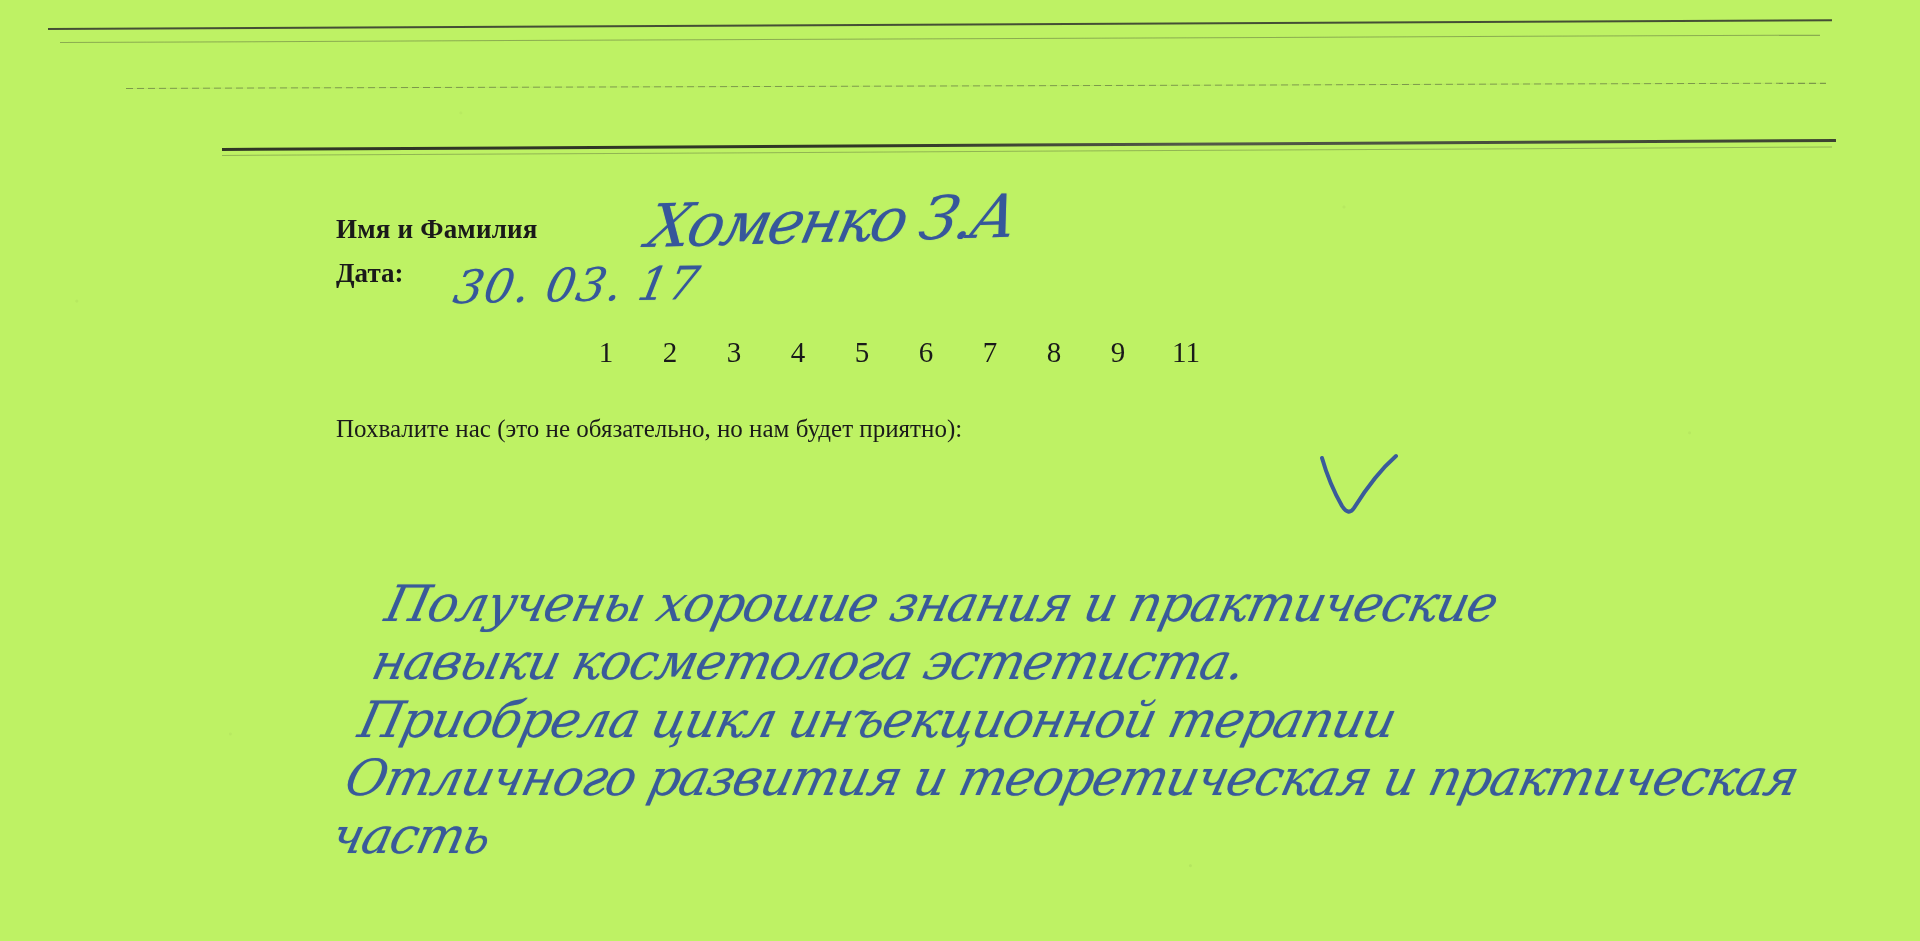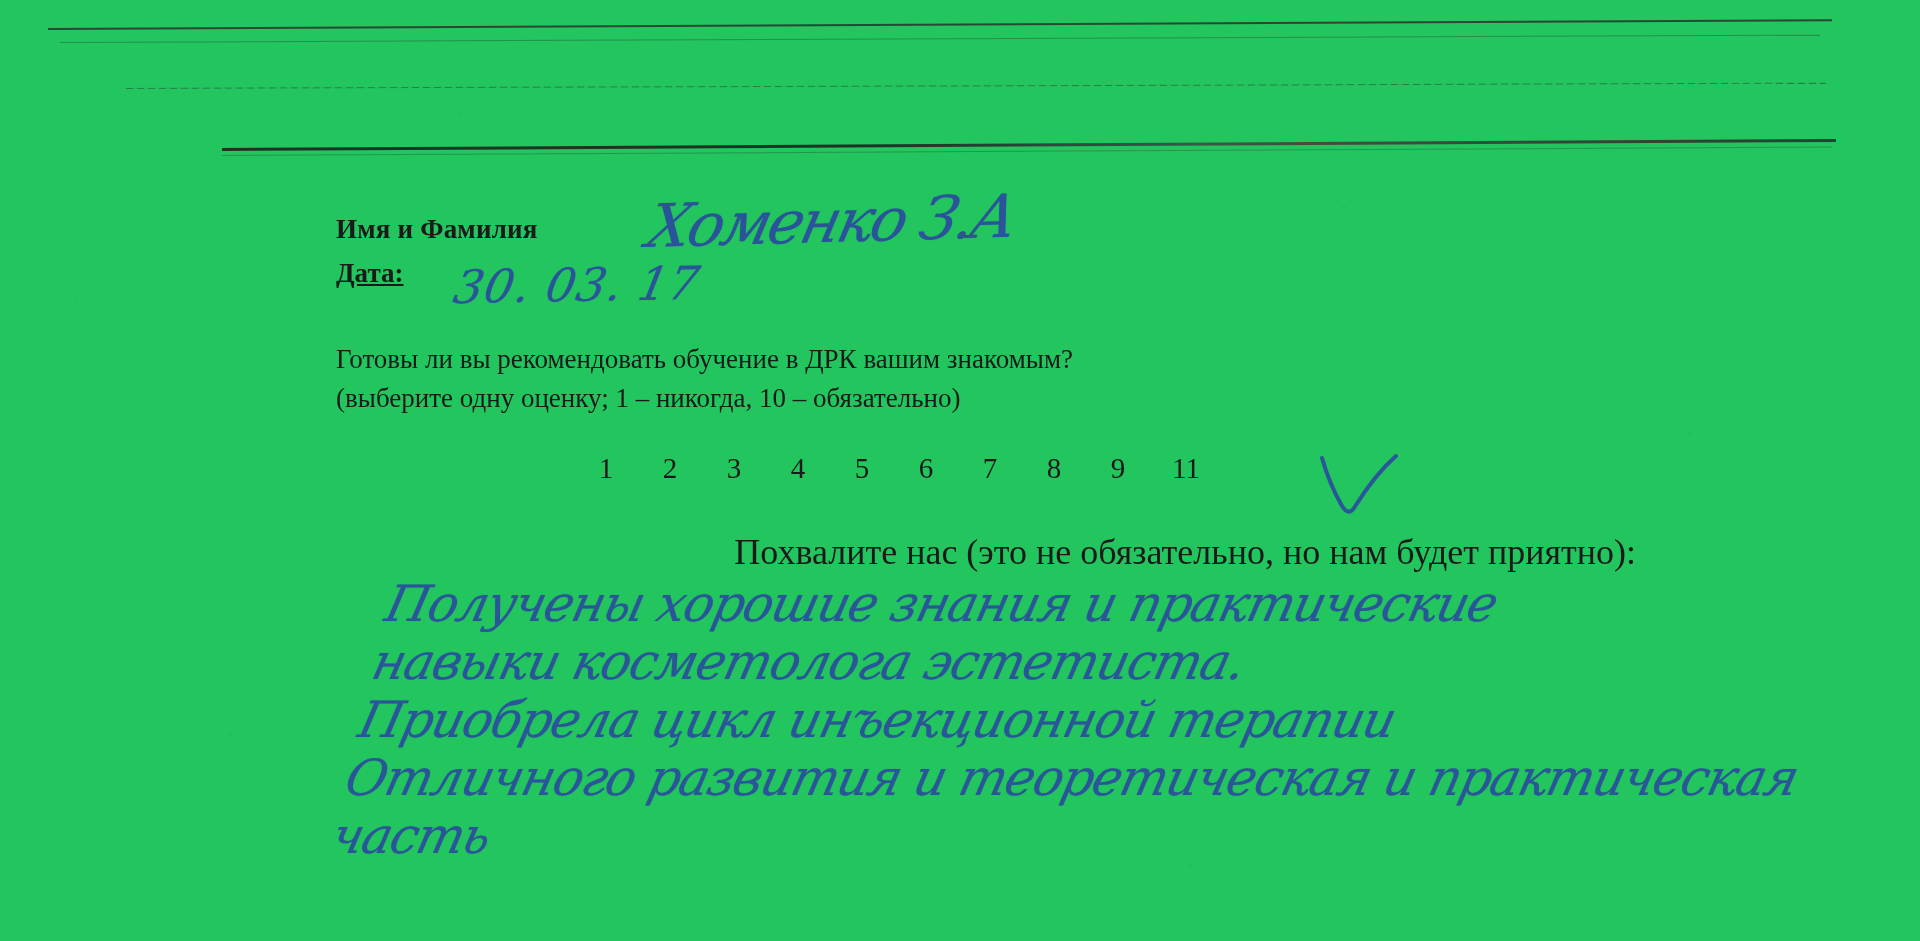--- a/index.html
+++ b/index.html
@@ -13,21 +13,21 @@
     position: relative;
     overflow: hidden;
     font-family: "Liberation Serif", serif;
     color: #1a1a1a;
   }
 
   
   .scan {
     position: absolute;
     inset: 0;
-    background: #22c55e;
+    background: #bef264;
   }
   .scan-noise {
     position: absolute;
     inset: 0;
     background:
       radial-gradient(circle at 12% 78%, rgba(0,0,0,0.035) 0 1px, rgba(0,0,0,0) 2px),
       radial-gradient(circle at 4% 32%, rgba(0,0,0,0.04) 0 1px, rgba(0,0,0,0) 2px),
       radial-gradient(circle at 62% 92%, rgba(0,0,0,0.05) 0 1px, rgba(0,0,0,0) 2px),
       radial-gradient(circle at 88% 46%, rgba(0,0,0,0.04) 0 1px, rgba(0,0,0,0) 2px),
       radial-gradient(circle at 24% 12%, rgba(0,0,0,0.03) 0 1px, rgba(0,0,0,0) 2px),
@@ -64,21 +64,20 @@
   .lbl-name {
     font-weight: bold;
     font-size: 27px;
     letter-spacing: .2px;
   }
   .row-date {
     display: flex;
     align-items: baseline;
     position: relative;
     height: 44px;
-    text-decoration: underline;
   }
   .lbl-date {
     font-weight: bold;
     font-size: 27px;
   }
   .q-block {
     margin-top: 38px;
     font-size: 27px;
     line-height: 1.45;
   }
@@ -90,22 +89,21 @@
     display: flex;
     gap: 44px;
     font-size: 29px;
     position: relative;
     width: 640px;
   }
   .scale span { display: inline-block; width: 20px; text-align: center; }
 
   .praise {
     margin-top: 46px;
-    font-size: 36px;
-    text-align: right;
+    font-size: 25px;
   }
 
   
   .hand {
     position: absolute;
     color: #2b4aa0;
     font-family: "DejaVu Serif", serif;
     font-style: italic;
     white-space: nowrap;
     pointer-events: none;
@@ -160,24 +158,20 @@
   <div class="form">
 
     <div class="row-name">
       <span class="lbl-name">Имя и Фамилия</span>
     </div>
 
     <div class="row-date">
       <span class="lbl-date">Дата:</span>
     </div>
 
-    <div class="q-block">
-      <div class="q-line">Готовы ли вы рекомендовать обучение в ДРК вашим знакомым?</div>
-      <div class="q-line">(выберите одну оценку; 1 – никогда, 10 – обязательно)</div>
-    </div>
 
     <div class="scale">
       <span>1</span>
       <span>2</span>
       <span>3</span>
       <span>4</span>
       <span>5</span>
       <span>6</span>
       <span>7</span>
       <span>8</span>

